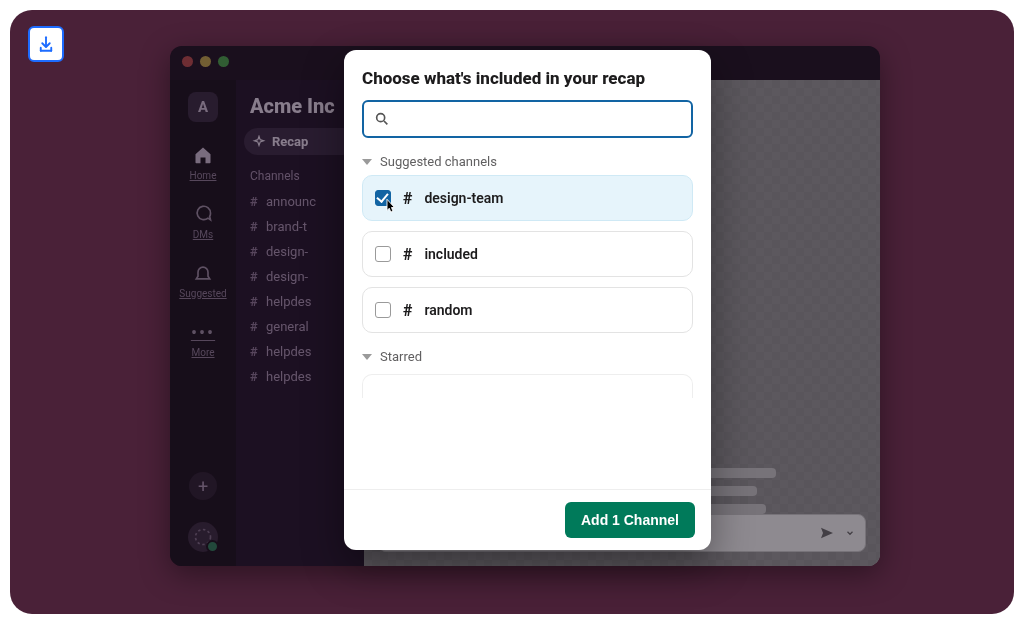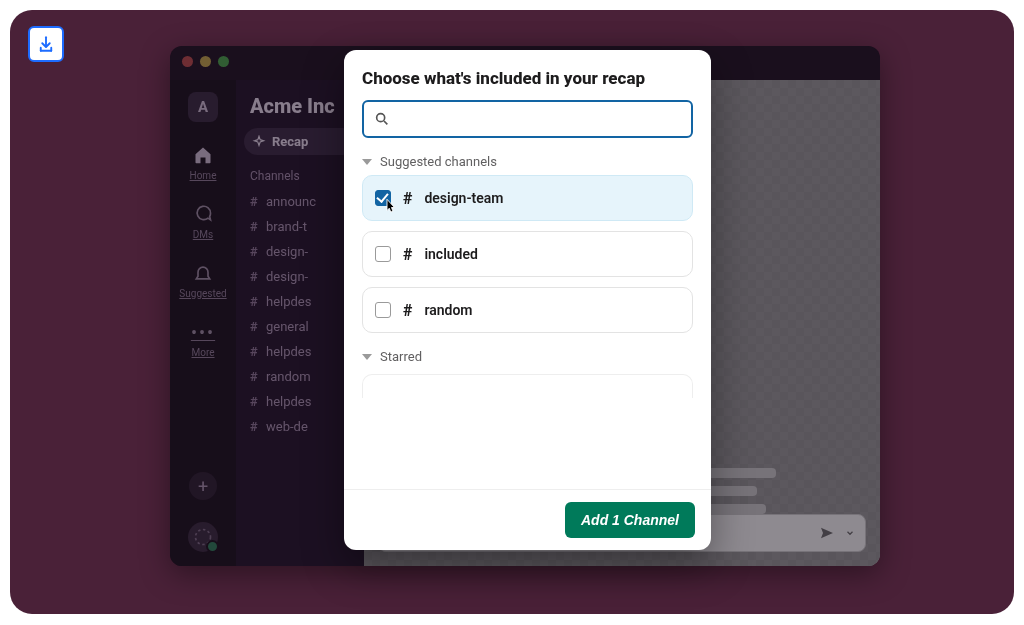--- a/index.html
+++ b/index.html
@@ -85,21 +85,21 @@
   }
   .row.selected { background:#e6f4fb; border-color:#cfe9f5;}
   .cbox { width:16px; height:16px; border:1.5px solid #9a9a9a; border-radius:3px; background:#fff; flex:none;}
   .cbox.checked { background:#1264a3; border-color:#1264a3; position:relative;}
   .cbox.checked::after{content:""; position:absolute; left:3px; top:0px; width:5px; height:9px; border:solid #fff; border-width:0 2px 2px 0; transform:rotate(40deg);}
   .hash-ic { font-weight:800; font-size:16px; color:#1d1c1d;}
   .cursor { position:absolute; width:18px; height:20px; pointer-events:none;}
   .footer { margin-top:auto; border-top:1px solid #eee; padding:12px 16px; display:flex; justify-content:flex-end;}
   .primary {
     background:#007a5a; color:#fff; font-weight:700; font-size:14px;
-    border:0; padding:10px 16px; border-radius:6px;font-style:italic;
+    border:0; padding:10px 16px; border-radius:6px;
   }
   .row-peek { margin:4px 18px 0; height:24px; border:1px solid #eee; border-bottom:0; border-radius:10px 10px 0 0;}
   .skeleton { background:#c8c8c8; height:10px; border-radius:4px;}
 </style>
 </head>
 <body>
 
 <div class="frame">
 
   <div class="dl-badge">
@@ -170,23 +170,21 @@
       </div>
       <div class="section-label">Channels</div>
       <div>
         <div class="ch"><span class="hash">#</span><span>announc</span></div>
         <div class="ch"><span class="hash">#</span><span>brand-t</span></div>
         <div class="ch"><span class="hash">#</span><span>design-</span></div>
         <div class="ch"><span class="hash">#</span><span>design-</span></div>
         <div class="ch"><span class="hash">#</span><span>helpdes</span></div>
         <div class="ch"><span class="hash">#</span><span>general</span></div>
         <div class="ch"><span class="hash">#</span><span>helpdes</span></div>
-        <div class="ch"><span class="hash">#</span><span>random</span></div>
         <div class="ch"><span class="hash">#</span><span>helpdes</span></div>
-        <div class="ch"><span class="hash">#</span><span>web-de</span></div>
       </div>
     </div>
 
     <div class="main-pane">
       <div style="position:absolute; top:380px; left:300px; right:30px;">
         <div class="skeleton" style="width:60%; margin:8px 0;"></div>
         <div class="skeleton" style="width:50%; margin:8px 0;"></div>
         <div class="skeleton" style="width:55%; margin:8px 0;"></div>
       </div>
       <div class="composer">

